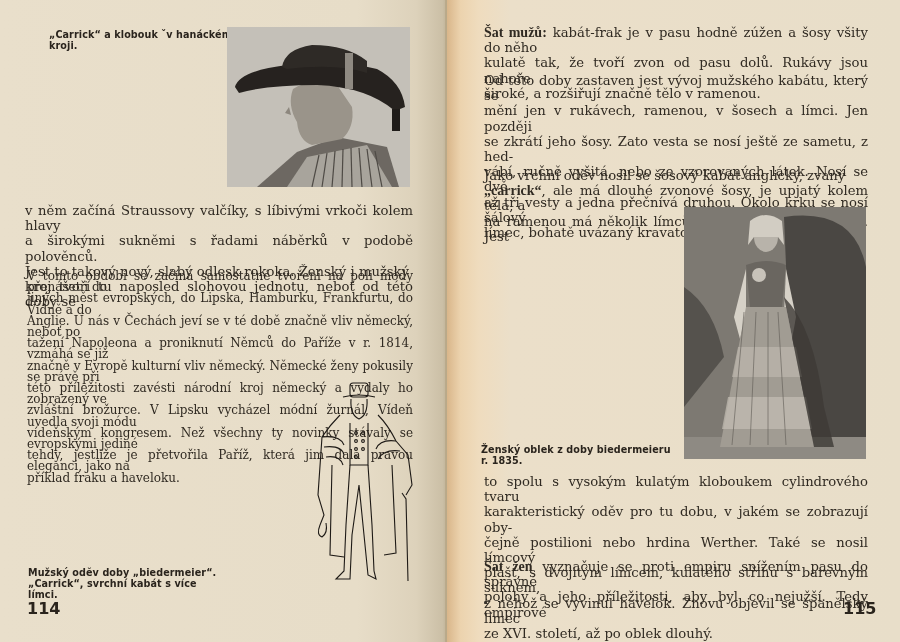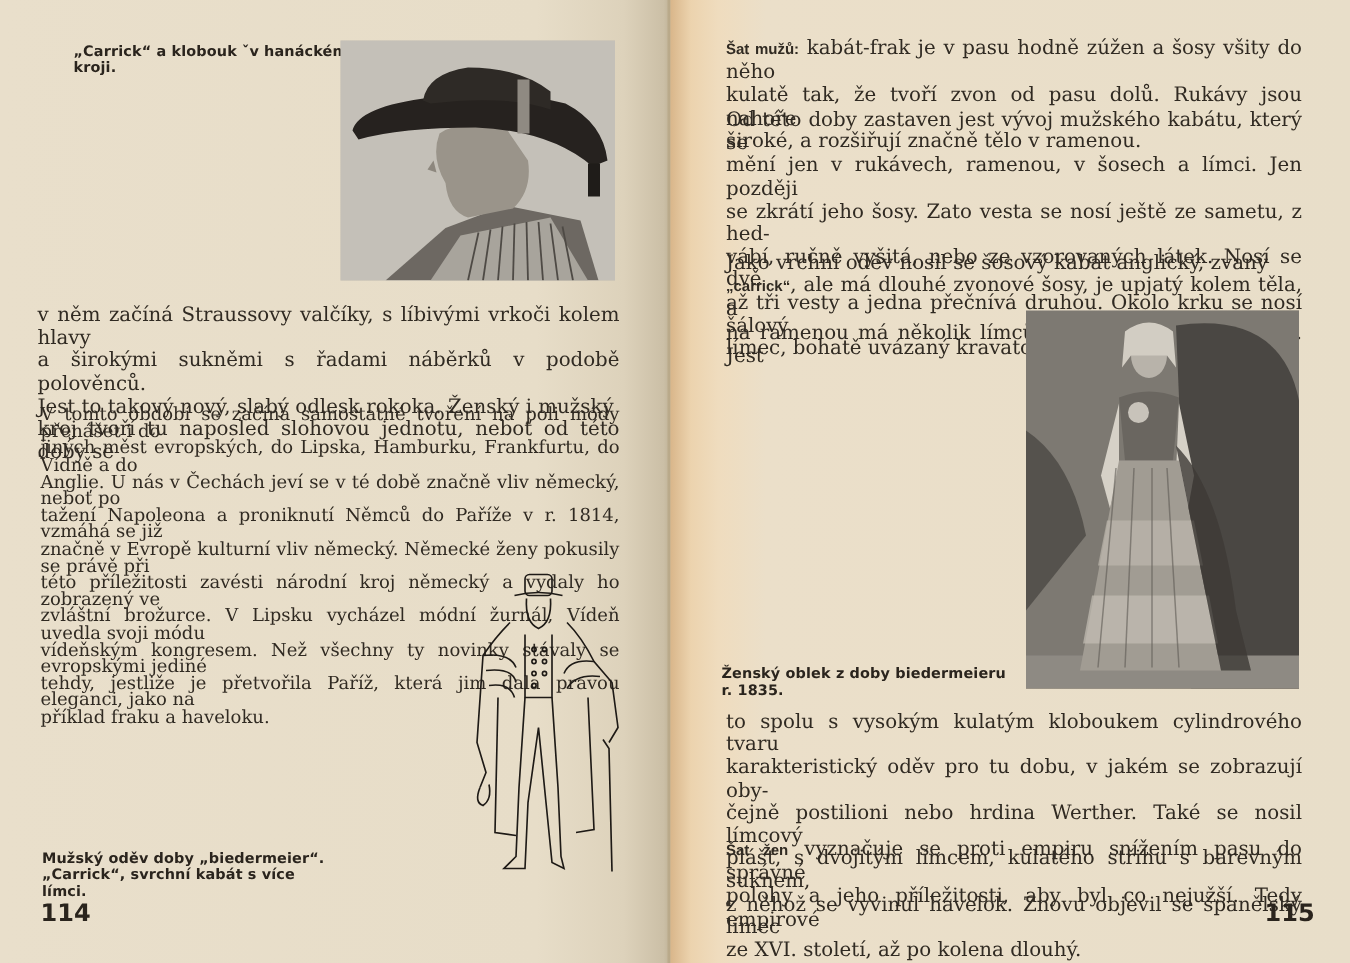--- a/index.html
+++ b/index.html
@@ -16,21 +16,21 @@
   }
   .page-right {
     left:447px; width:453px;
     background: linear-gradient(to right, #d9b68a 0%, #ecd3ae 3%, #efdcbe 7%, #ebdfc9 14%, #e8dec9 100%);
   }
   .spine-line { position:absolute; left:445px; top:0; width:3px; height:642px; background:#b3a07e; opacity:.55; }
 
   .caption { position:absolute; font-family:"DejaVu Sans", sans-serif; font-weight:bold; font-size:9.6px; line-height:11px; color:#2a241d; letter-spacing:.1px; }
   .body-text { position:absolute; font-size:13.2px; line-height:15.2px; text-align:justify; color:#302a22; }
   .small-text { position:absolute; font-size:12px; line-height:11.2px; text-align:justify; color:#302a22; }
-  b { font-family:Liberation Sans, sans-serif; font-weight:bold; font-size:10px; }
+  b { font-family:Liberation Serif, serif; font-weight:bold; font-size:14px; }
   .page-number { position:absolute; font-family:"DejaVu Sans", sans-serif; font-weight:bold; font-size:16px; color:#2a241d; }
 
   .photo { position:absolute; overflow:hidden; }
   .photo-hat { left:227px; top:27px; width:183px; height:160px; background:#bfbbb2; }
   .photo-woman { left:684px; top:207px; width:182px; height:252px; background:linear-gradient(135deg,#8f8b84,#5a5751 50%,#3f3c38); }
   .drawing { position:absolute; left:310px; top:375px; width:110px; height:210px; }
   .dot { position:absolute; left:484px; top:601px; width:3px; height:3px; border-radius:50%; background:#3a332a; }
 </style>
 </head>
 <body>
@@ -160,21 +160,21 @@
     <div>Ženský oblek z doby biedermeieru</div>
     <div>r. 1835.</div>
   </div>
 
   <div class="body-text" style="left:37px;top:474px;width:384px;">
     <div>to spolu s vysokým kulatým kloboukem cylindrového tvaru</div>
     <div>karakteristický oděv pro tu dobu, v jakém se zobrazují oby-</div>
     <div>čejně postilioni nebo hrdina Werther. Také se nosil límcový</div>
     <div>plášť, s dvojitým límcem, kulatého střihu s barevným suknem,</div>
     <div>z něhož se vyvinul havelok. Znovu objevil se španělský límec</div>
-    <div>ze XVI. století, až po kolena dlouhý.</div>
+    <div>ze XVI. století, až po oblek dlouhý.</div>
   </div>
 
   <div class="body-text" style="left:37px;top:559px;width:384px;">
     <div><b>Šat žen</b><span> vyznačuje se proti empiru snížením pasu do správné</span></div>
     <div>polohy a jeho příležitosti, aby byl co nejužší. Tedy empirové</div>
   </div>
 
   <div class="page-number" style="left:396px;top:599px;">115</div>
 </div>
 

